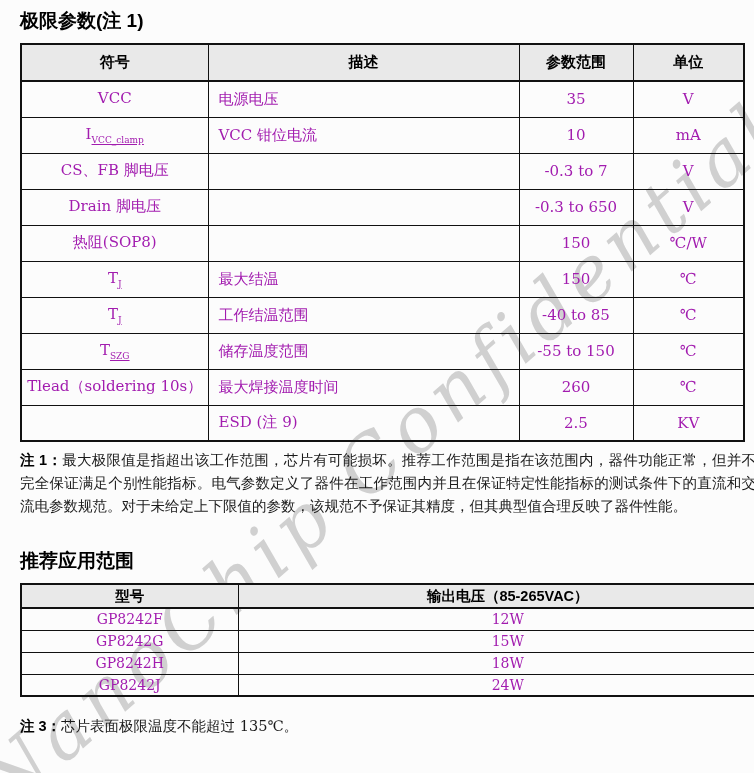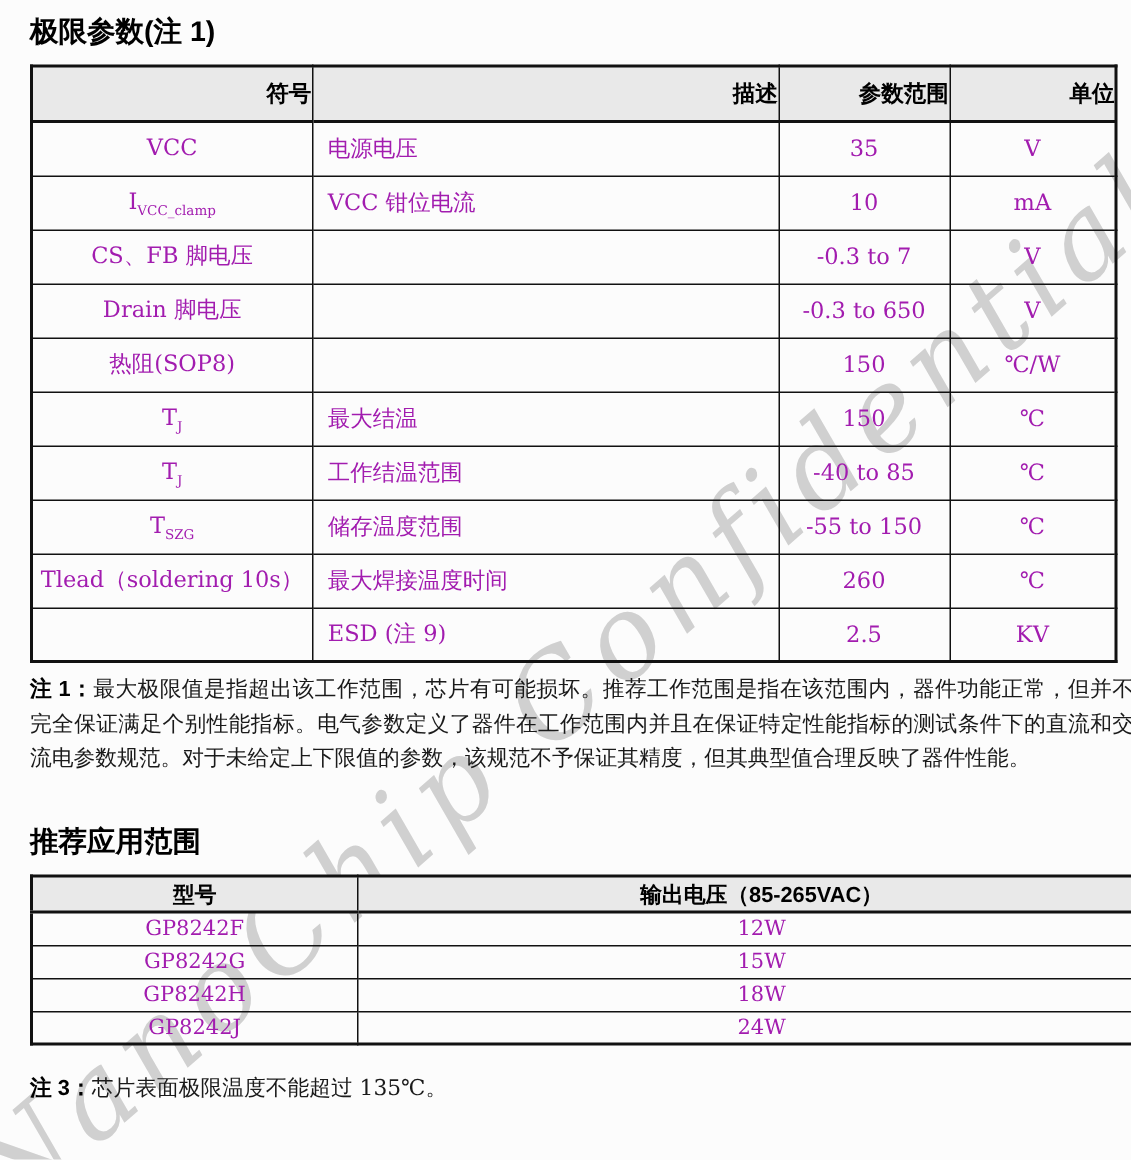--- a/index.html
+++ b/index.html
@@ -59,28 +59,28 @@
     font-size: 15px;
     color: #000;
     border-bottom-width: 2px;
   }
   td {
     font-size: 15px;
     text-align: center;
     color: #a21caf;
   }
   
-  .limit-table th { height: 37px; text-align: right; }
+  .limit-table th { height: 37px; }
   .limit-table td { height: 36px; }
   .limit-table .col-symbol { width: 187px; }
   .limit-table .col-desc   { width: 311px; }
   .limit-table .col-range  { width: 114px; }
   .limit-table .col-unit   { width: 111px; }
   .limit-table td.desc-cell { text-align: left; padding-left: 10px; }
-  sub { font-size: 9px; }
+  sub { font-size: 9px; text-decoration: underline; }
 
   
   .notes { margin-top: 7px; width: 736px; }
   .note {
     font-size: 14.5px;
     line-height: 23px;
     text-align: justify;
     color: #1a1a1a;
   }
   .note-label { font-family: "Liberation Sans", sans-serif; font-weight: bold; color: #000; }

